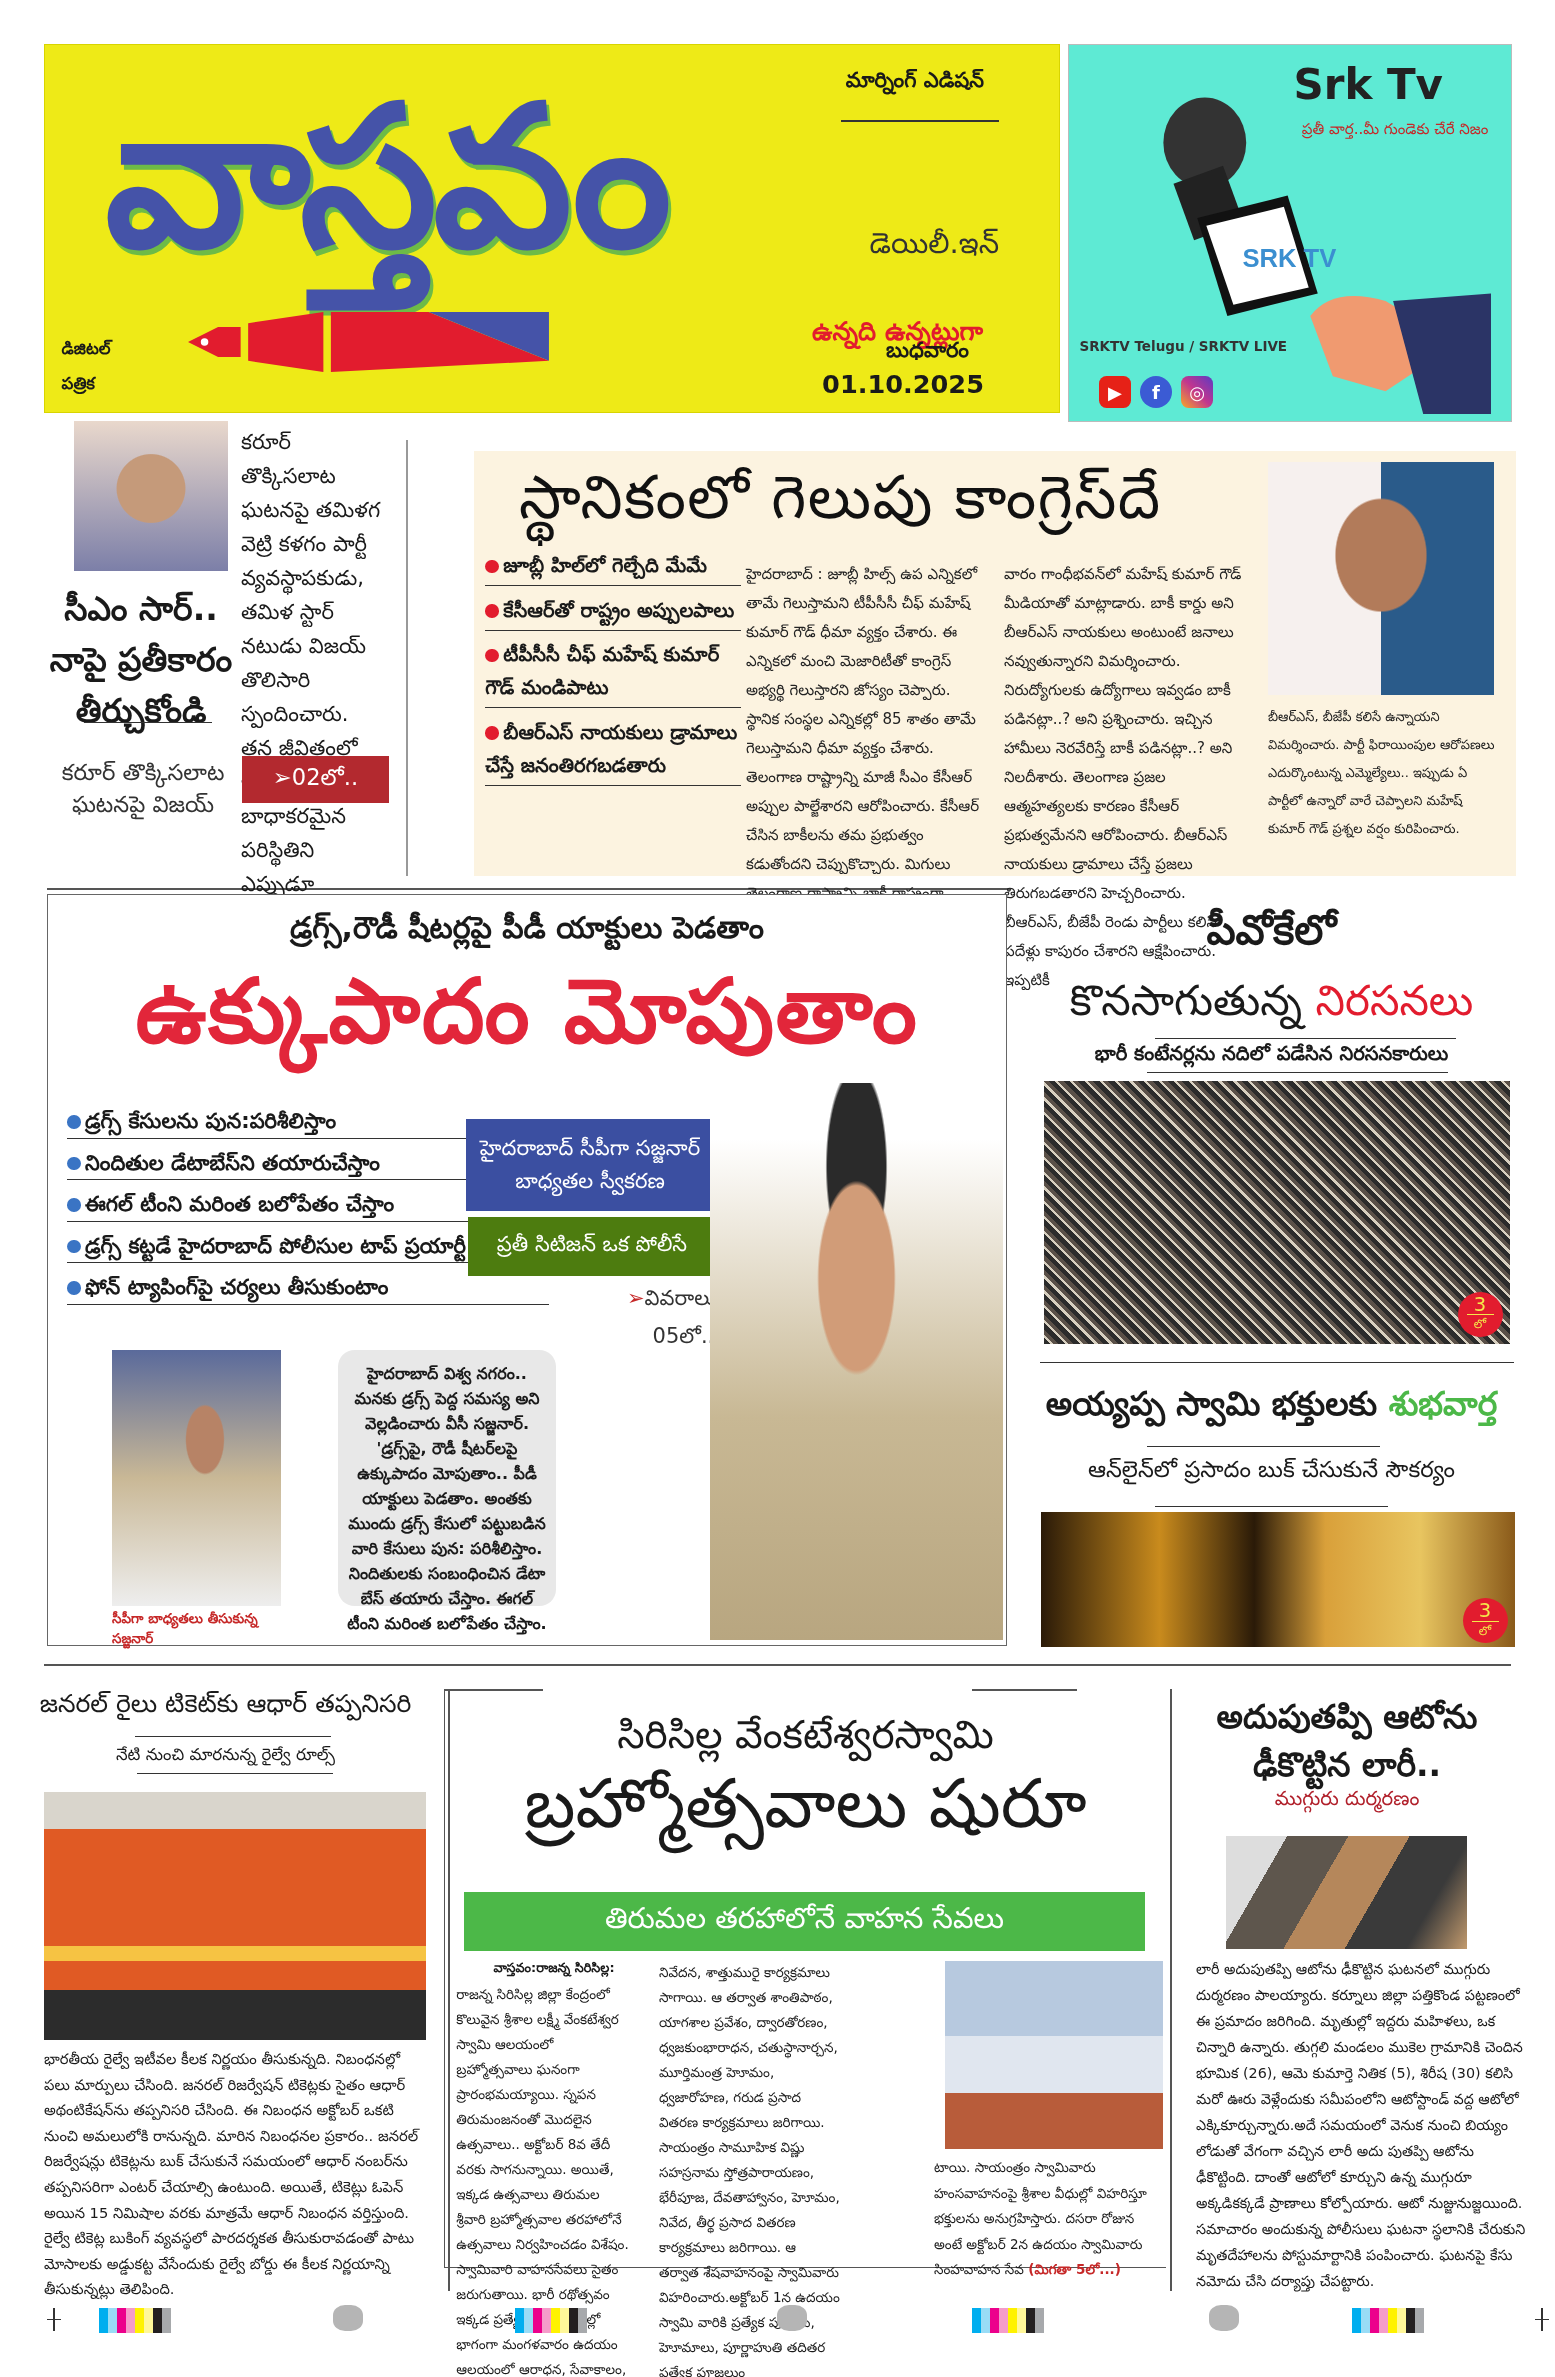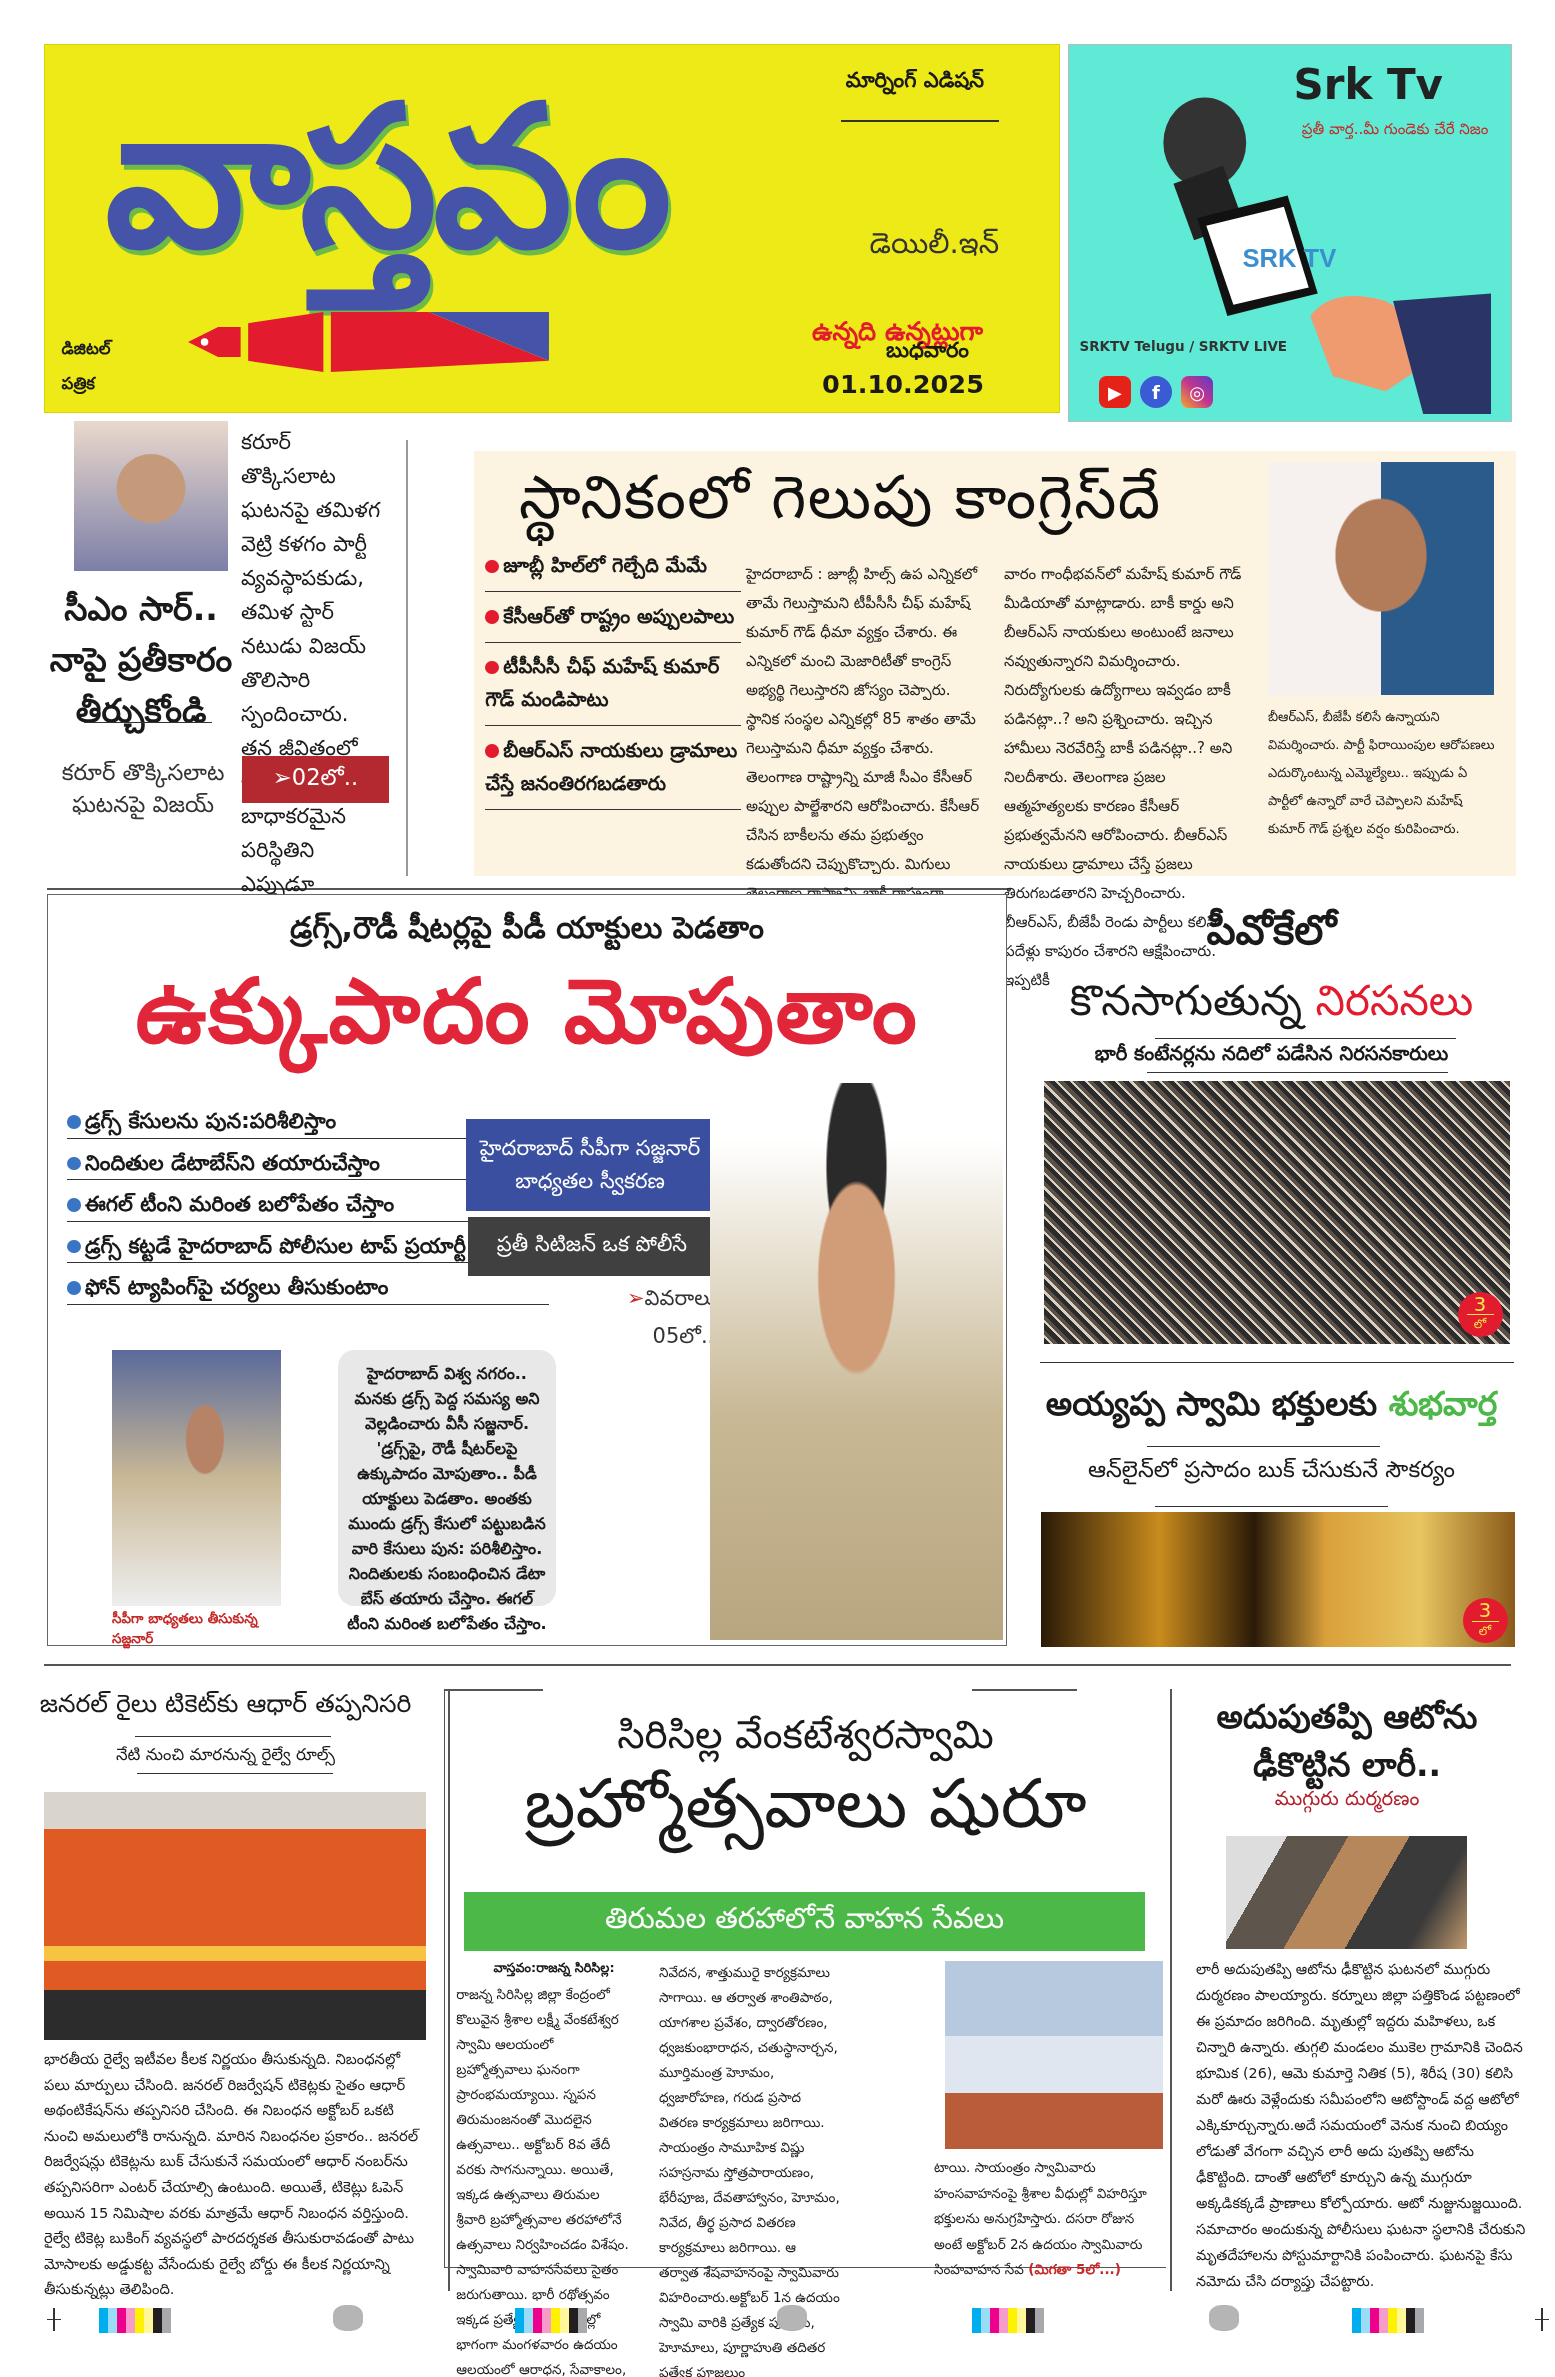--- a/index.html
+++ b/index.html
@@ -31,35 +31,35 @@
   #vijay-photo{left:74px;top:421px;width:154px;height:150px;background:radial-gradient(circle at 50% 45%,#c59a7a 0 30%,transparent 31%),linear-gradient(180deg,#e9d8cc,#7c7fa8)}
   #vijay-h{left:47px;top:583px;width:188px;text-align:center;font-size:33px;font-weight:bold;line-height:51px}
   #vijay-sub{left:45px;top:756px;width:196px;text-align:center;font-size:22.6px;line-height:32px;color:#333}
   #vijay-body{left:241px;top:425px;width:143px;font-size:21px;line-height:34px}
   #vijay-more{left:242px;top:756px;width:147px;height:47px;background:#b3292f;color:#fff;font-size:22.6px;display:flex;align-items:center;justify-content:center}
 
   
   #cong{left:474px;top:451px;width:1042px;height:425px;background:#fcf3e0}
   #cong-h{left:45px;top:11.3px;font-size:60px;color:#111;letter-spacing:1.5px}
   #cong-bullets{left:11.3px;top:98px;width:256px}
-  .bul{font-size:19.6px;font-weight:bold;line-height:33px;border-bottom:1.5px solid #333;padding-bottom:9px;margin-bottom:7.5px}
+  .bul{font-size:19.6px;font-weight:bold;line-height:33px;border-bottom:1.5px solid #333;padding-bottom:3px;margin-bottom:7.5px}
   .bul .dot{display:inline-block;width:13.5px;height:13.5px;border-radius:50%;background:#e21c2e;margin-right:4.5px;vertical-align:middle}
   .col{position:absolute;font-size:15px;line-height:29px;color:#222}
   #cong-photo{left:794px;top:11.3px;width:226px;height:233px;background:radial-gradient(ellipse at 50% 40%,#b27b5a 0 28%,transparent 29%),linear-gradient(90deg,#f6f0ee 0 50%,#2a5b8a 50%)}
   #cong-cap{left:794px;top:252px;width:233px;font-size:13px;line-height:28px}
 
   
   #police{left:47px;top:894px;width:960px;height:752px;border:1.5px solid #666;background:#fff}
   #pol-kicker{left:0;right:0;top:15px;text-align:center;font-size:30px;font-weight:bold}
   #pol-head{left:0;right:0;top:64px;text-align:center;font-size:89px;font-weight:bold;color:#e2263a;letter-spacing:1.5px}
   #pol-bullets{left:19px;top:211px;width:482px}
   .pbul{font-size:21px;font-weight:bold;line-height:30px;border-bottom:1.5px solid #333;margin-bottom:9px;padding-bottom:1.5px}
   .pbul .dot{display:inline-block;width:13.5px;height:13.5px;border-radius:50%;background:#3a74c4;margin-right:4.5px;vertical-align:middle}
   #pol-blue{left:418px;top:224px;width:248px;height:92px;background:#3b4fa1;color:#fff;font-size:21px;line-height:33px;display:flex;align-items:center;justify-content:center;text-align:center;padding:7.5px}
-  #pol-purple{left:420px;top:322px;width:248px;height:59px;background:#404040;color:#fff;font-size:21px;display:flex;align-items:center;justify-content:center}
+  #pol-purple{left:420px;top:322px;width:248px;height:59px;background:#4d7c0f;color:#fff;font-size:21px;display:flex;align-items:center;justify-content:center}
   #pol-more{left:579px;top:384px;font-size:21px;line-height:38px;color:#333}
   #pol-more .arr{color:#c62828}
   #pol-officer{left:662px;top:188px;width:293px;height:557px;background:radial-gradient(ellipse at 50% 35%,#d19c78 0 18%,transparent 19%),radial-gradient(ellipse at 50% 15%,#2a2a2a 0 14%,transparent 15%),linear-gradient(180deg,#fff 0 10%,#c8b894 60%,#b8a680)}
   #pol-photo2{left:64px;top:455px;width:169px;height:256px;background:radial-gradient(ellipse at 55% 35%,#b78366 0 14%,transparent 15%),linear-gradient(180deg,#5a6a9b,#c9b896 50%,#eee)}
   #pol-photo2-cap{left:64px;top:715px;width:181px;font-size:13.5px;color:#c62828;font-weight:bold}
   #pol-quote{left:290px;top:455px;width:218px;height:256px;background:#e8e8e8;border-radius:16.6px;font-size:16px;line-height:25px;text-align:center;padding:11.3px 7.5px;font-weight:bold}
 
   
   #pok-h1{left:1023px;top:899px;width:497px;text-align:center;font-size:41px;font-weight:bold;line-height:63px}
   #pok-h2{left:1023px;top:971px;width:497px;text-align:center;font-size:42px;line-height:60px}

